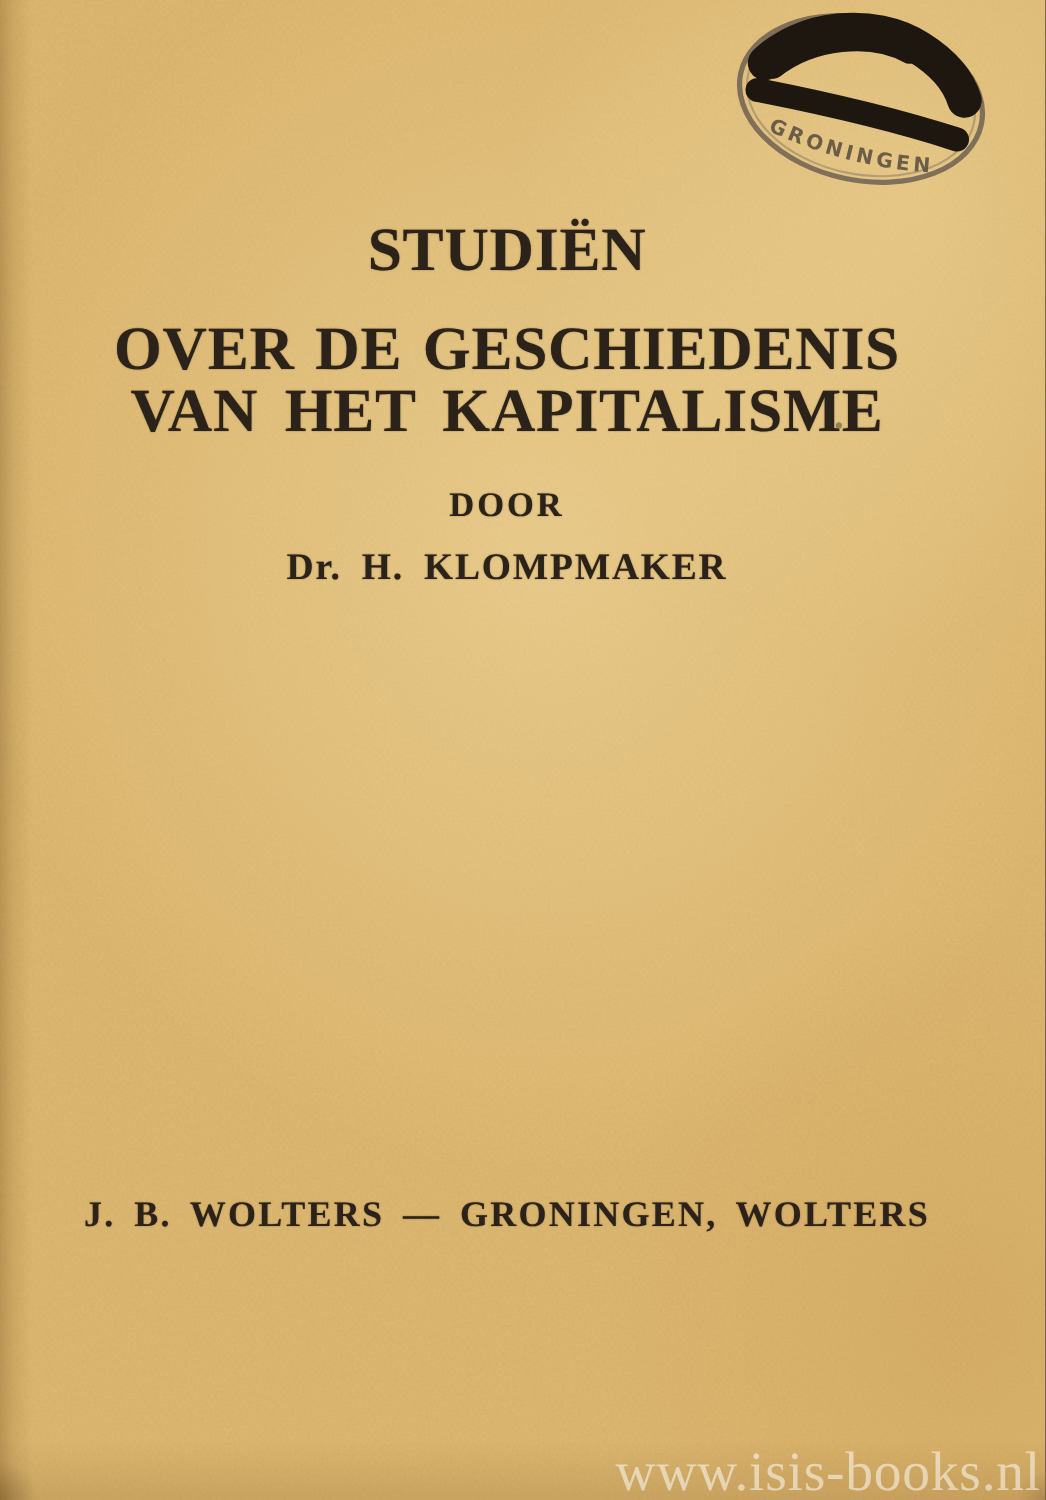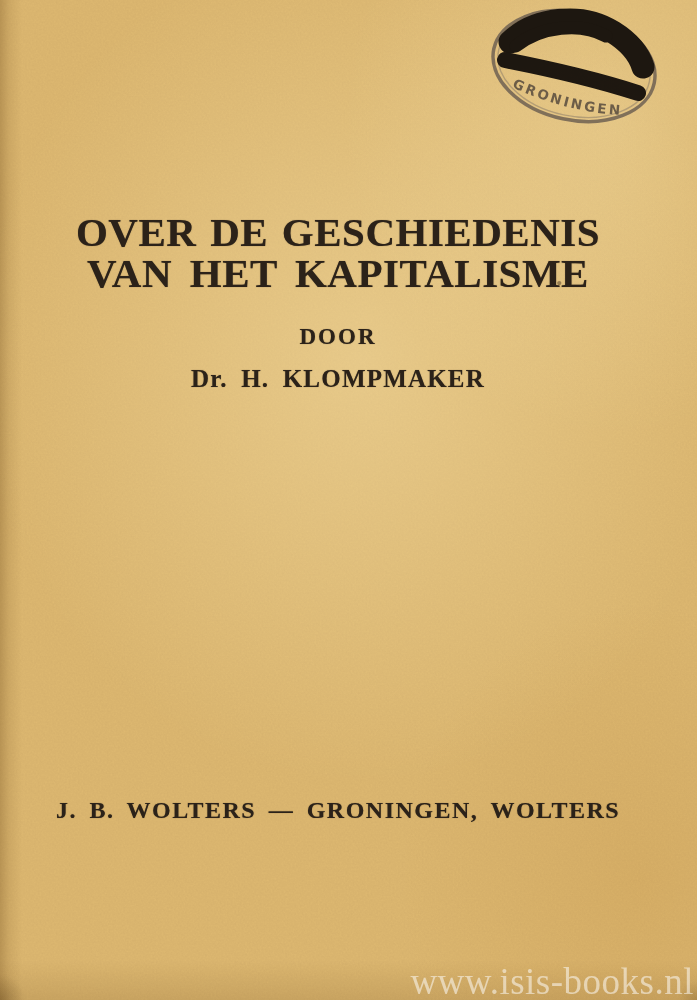--- a/index.html
+++ b/index.html
@@ -106,20 +106,21 @@
     <path d="M19,58 C60,66 112,78 152,91" fill="none" stroke="#16110c" stroke-width="16" stroke-linecap="round"></path>
     <defs>
       <path id="stamp-arc" d="M24,84 Q75,109 134,113" fill="none"></path>
     </defs>
     <text font-family="DejaVu Sans, sans-serif" font-size="13.5" font-weight="bold" letter-spacing="2.5" fill="#5d5040" opacity="0.92">
       <textPath href="#stamp-arc" startOffset="2">GRONINGEN</textPath>
     </text>
   </svg>
 
   <div class="text-layer">
+    <h1 class="title-line line1">STUDIËN</h1>
     <h1 class="title-line line2">OVER DE GESCHIEDENIS</h1>
     <h1 class="title-line line3">VAN HET KAPITALISME</h1>
     <div class="byline">DOOR</div>
     <div class="author">Dr. H. KLOMPMAKER</div>
     <div class="imprint">J. B. WOLTERS — GRONINGEN, WOLTERS</div>
   </div>
   <span class="stray-mark">.</span>
 
   <div class="watermark">www.isis-books.nl</div>
 

